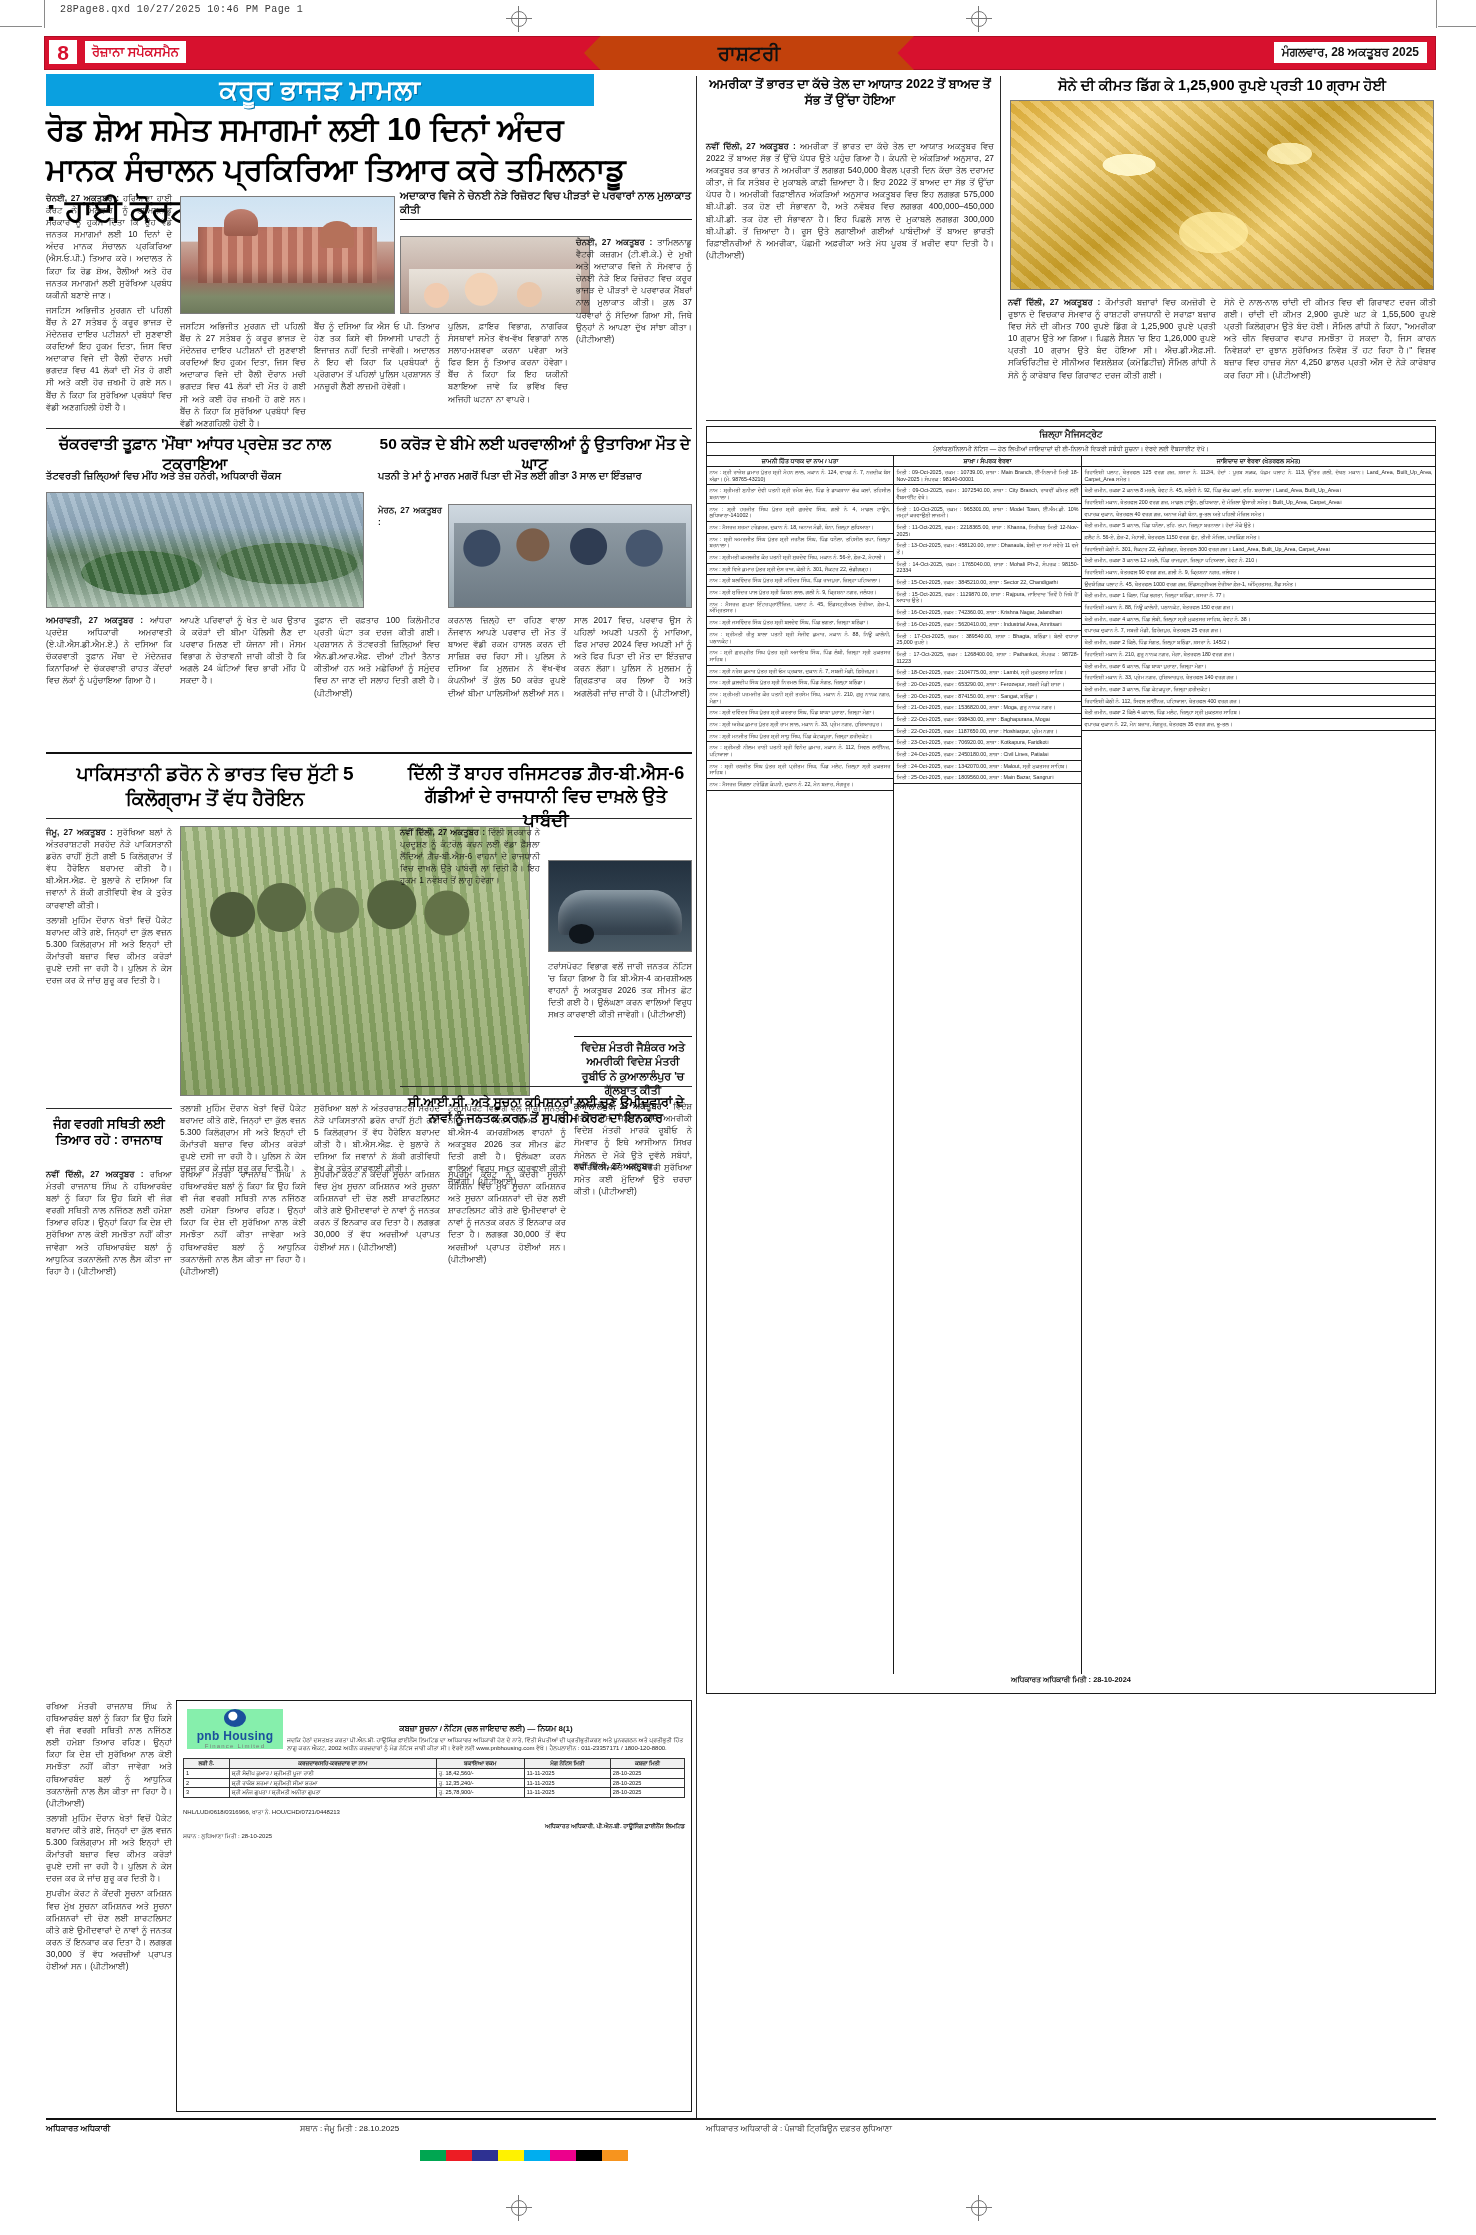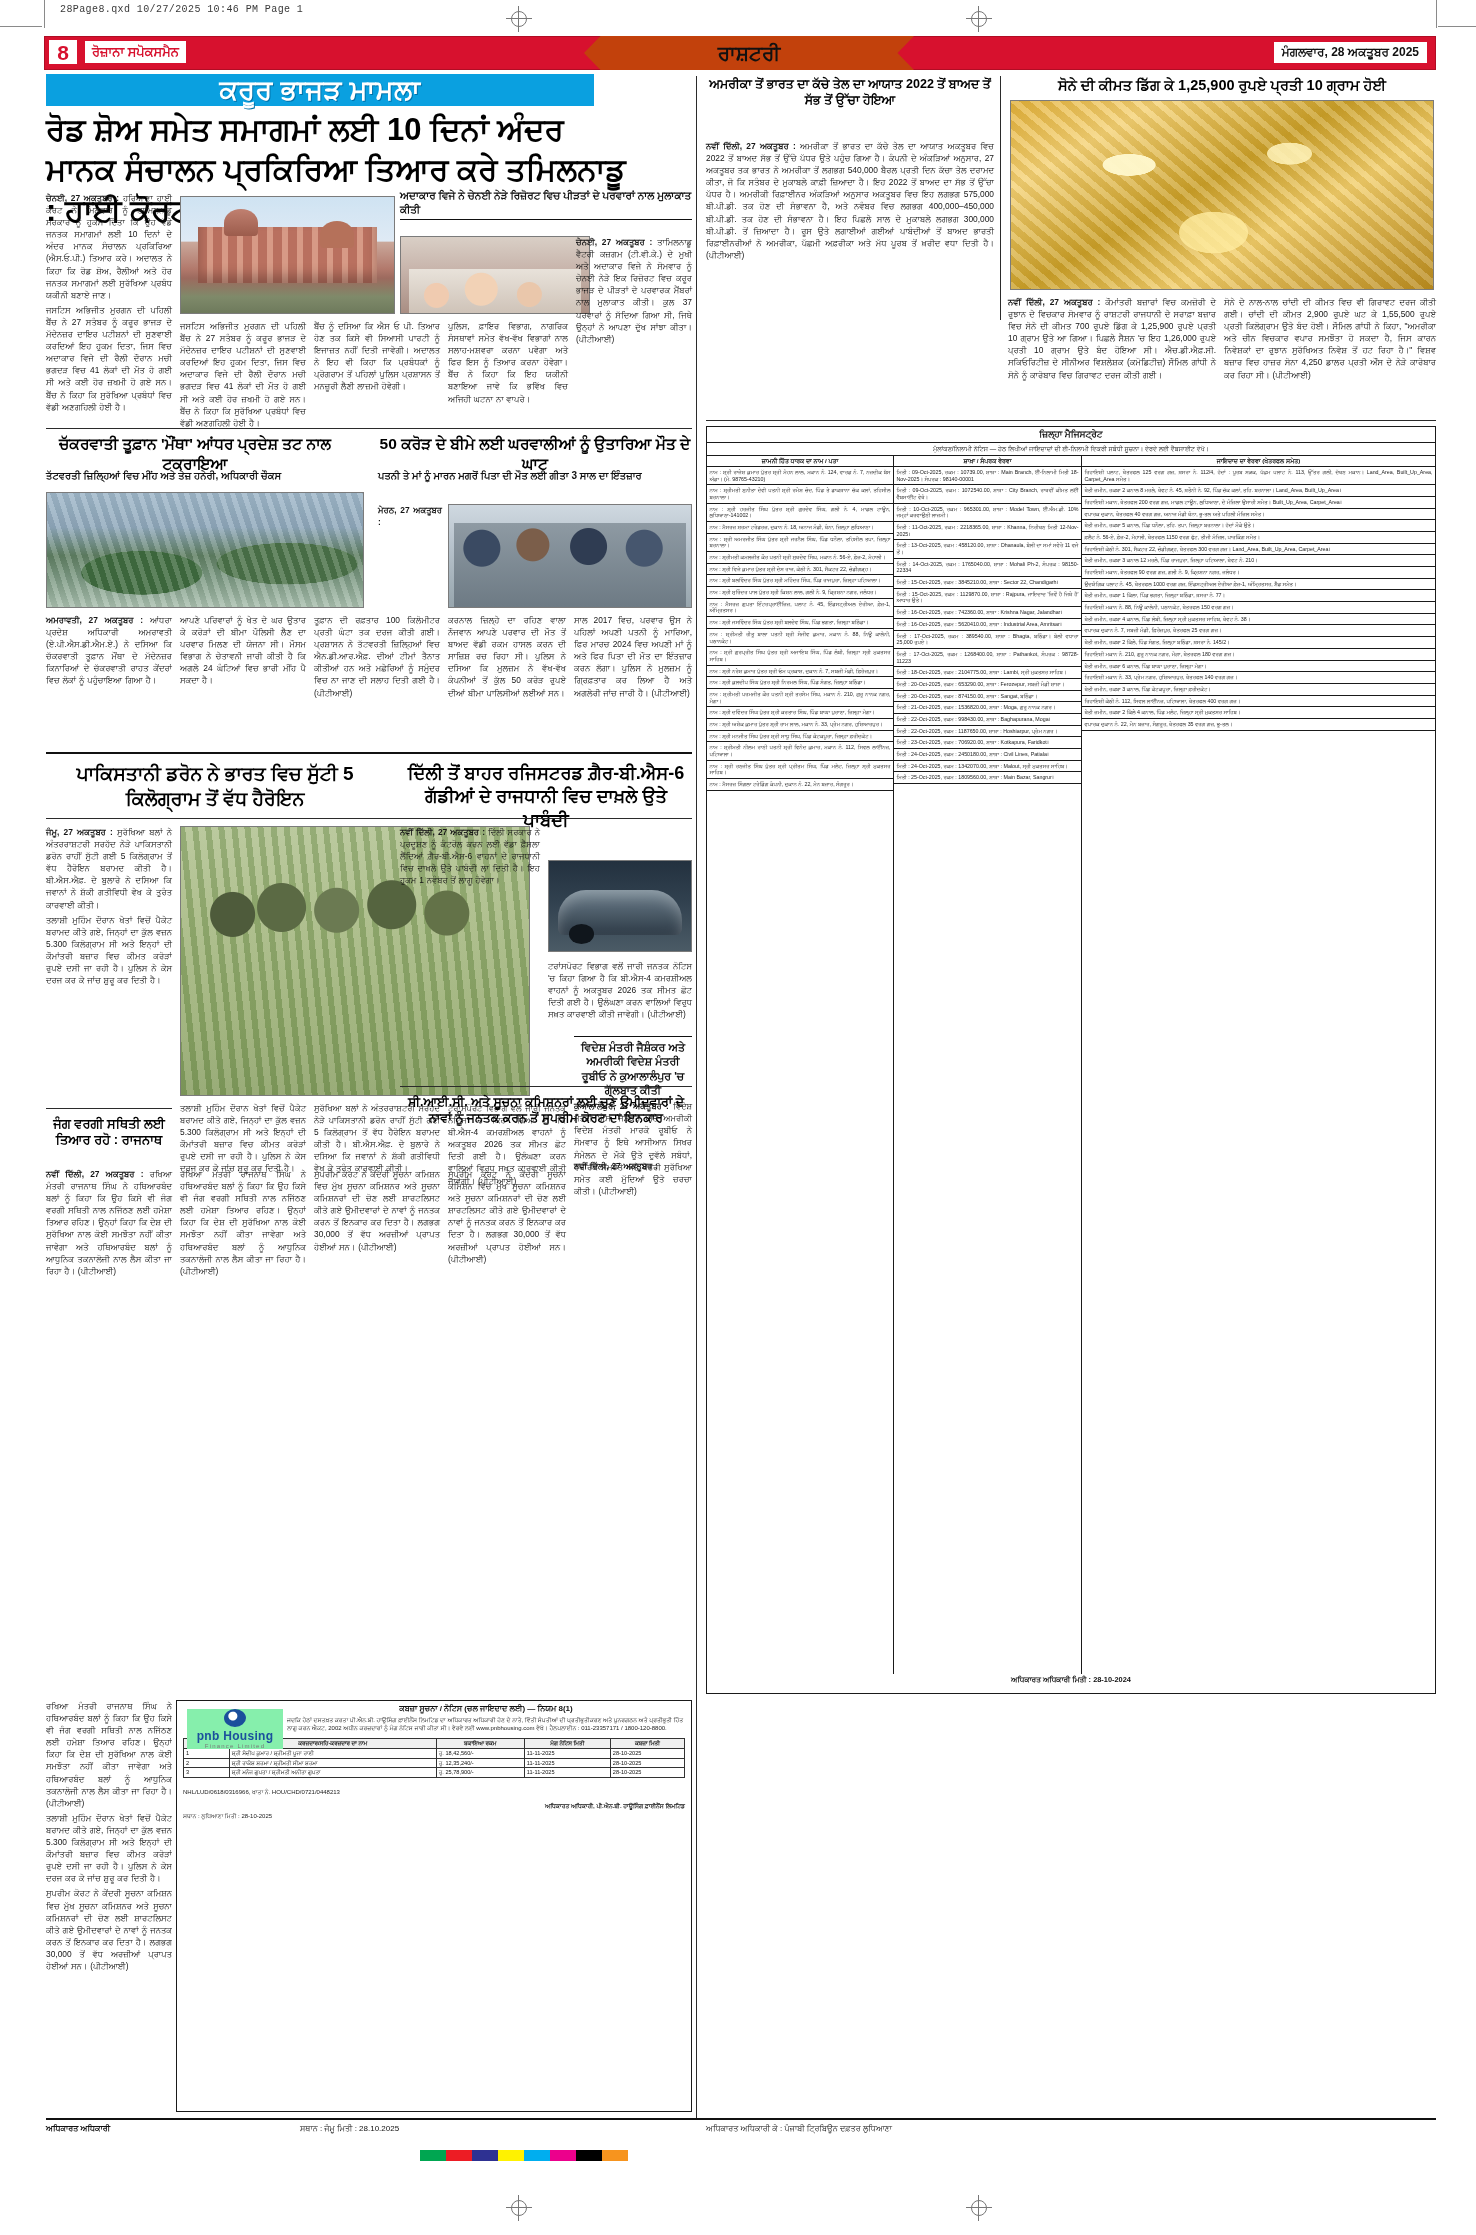--- a/index.html
+++ b/index.html
@@ -480,21 +480,21 @@
       <p><span class="lead">ਕੁਆਲਾਲੰਪੁਰ, 27 ਅਕਤੂਬਰ :</span> <span>ਵਿਦੇਸ਼ ਮੰਤਰੀ ਐਸ. ਜੈਸ਼ੰਕਰ ਅਤੇ ਅਮਰੀਕੀ ਵਿਦੇਸ਼ ਮੰਤਰੀ ਮਾਰਕੋ ਰੂਬੀਓ ਨੇ ਸੋਮਵਾਰ ਨੂੰ ਇਥੇ ਆਸੀਆਨ ਸਿਖਰ ਸੰਮੇਲਨ ਦੇ ਮੌਕੇ ਉਤੇ ਦੁਵੱਲੇ ਸਬੰਧਾਂ, ਵਪਾਰਕ ਸਮਝੌਤੇ ਅਤੇ ਖੇਤਰੀ ਸੁਰੱਖਿਆ ਸਮੇਤ ਕਈ ਮੁੱਦਿਆਂ ਉਤੇ ਚਰਚਾ ਕੀਤੀ। (ਪੀਟੀਆਈ)</span></p>
     </div>
   </div>
 
   <div class="adbox" style="left:176px; top:1700px; width:516px; height:412px;">
     <div class="pnb-logo">
       <div class="pnb-mark"></div>
       <div class="pnb-name">pnb Housing</div>
       <div class="pnb-sub">Finance Limited</div>
     </div>
-    <div class="ad-head" style="margin-left:110px; margin-right:6px;">ਕਬਜ਼ਾ ਸੂਚਨਾ / ਨੋਟਿਸ (ਚਲ ਜਾਇਦਾਦ ਲਈ) — ਨਿਯਮ 8(1)</div>
+    <div class="ad-head" style="margin-left:110px; margin-right:6px;margin-top:20px;">ਕਬਜ਼ਾ ਸੂਚਨਾ / ਨੋਟਿਸ (ਚਲ ਜਾਇਦਾਦ ਲਈ) — ਨਿਯਮ 8(1)</div>
     <div class="ad-line" style="margin-left:104px; padding-right:8px;">ਜਦਕਿ ਹੇਠਾਂ ਦਸਤਖ਼ਤ ਕਰਤਾ ਪੀ.ਐਨ.ਬੀ. ਹਾਊਸਿੰਗ ਫ਼ਾਈਨੈਂਸ ਲਿਮਟਿਡ ਦਾ ਅਧਿਕਾਰਤ ਅਧਿਕਾਰੀ ਹੋਣ ਦੇ ਨਾਤੇ, ਵਿੱਤੀ ਸੰਪਤੀਆਂ ਦੀ ਪ੍ਰਤੀਭੂਤੀਕਰਣ ਅਤੇ ਪੁਨਰਗਠਨ ਅਤੇ ਪ੍ਰਤੀਭੂਤੀ ਹਿੱਤ ਲਾਗੂ ਕਰਨ ਐਕਟ, 2002 ਅਧੀਨ ਕਰਜ਼ਦਾਰਾਂ ਨੂੰ ਮੰਗ ਨੋਟਿਸ ਜਾਰੀ ਕੀਤਾ ਸੀ। ਵੇਰਵੇ ਲਈ www.pnbhousing.com ਵੇਖੋ। ਹੈਲਪਲਾਈਨ : 011-23357171 / 1800-120-8800.</div>
     <div style="padding:6px;">
       <table class="ad-table">
         <thead>
             <tr id="pnb-head">
               <th>ਲੜੀ ਨੰ.</th>
               <th>ਕਰਜ਼ਦਾਰ/ਸਹਿ-ਕਰਜ਼ਦਾਰ ਦਾ ਨਾਮ</th>
               <th>ਬਕਾਇਆ ਰਕਮ</th>
               <th>ਮੰਗ ਨੋਟਿਸ ਮਿਤੀ</th>
               <th>ਕਬਜ਼ਾ ਮਿਤੀ</th>

